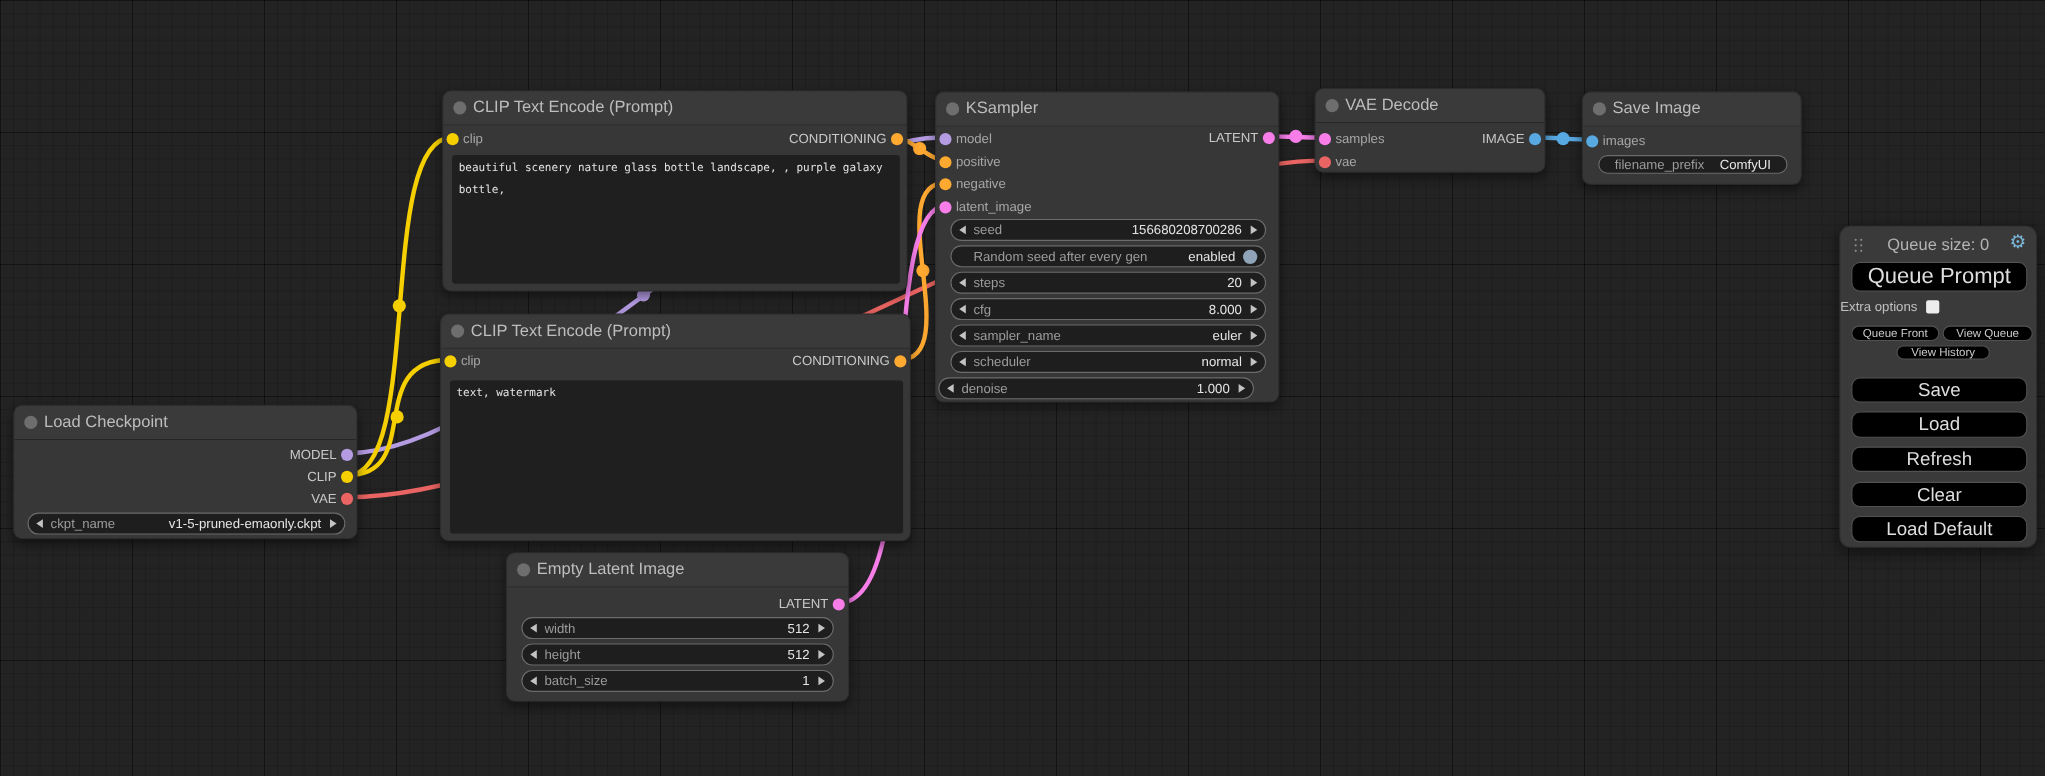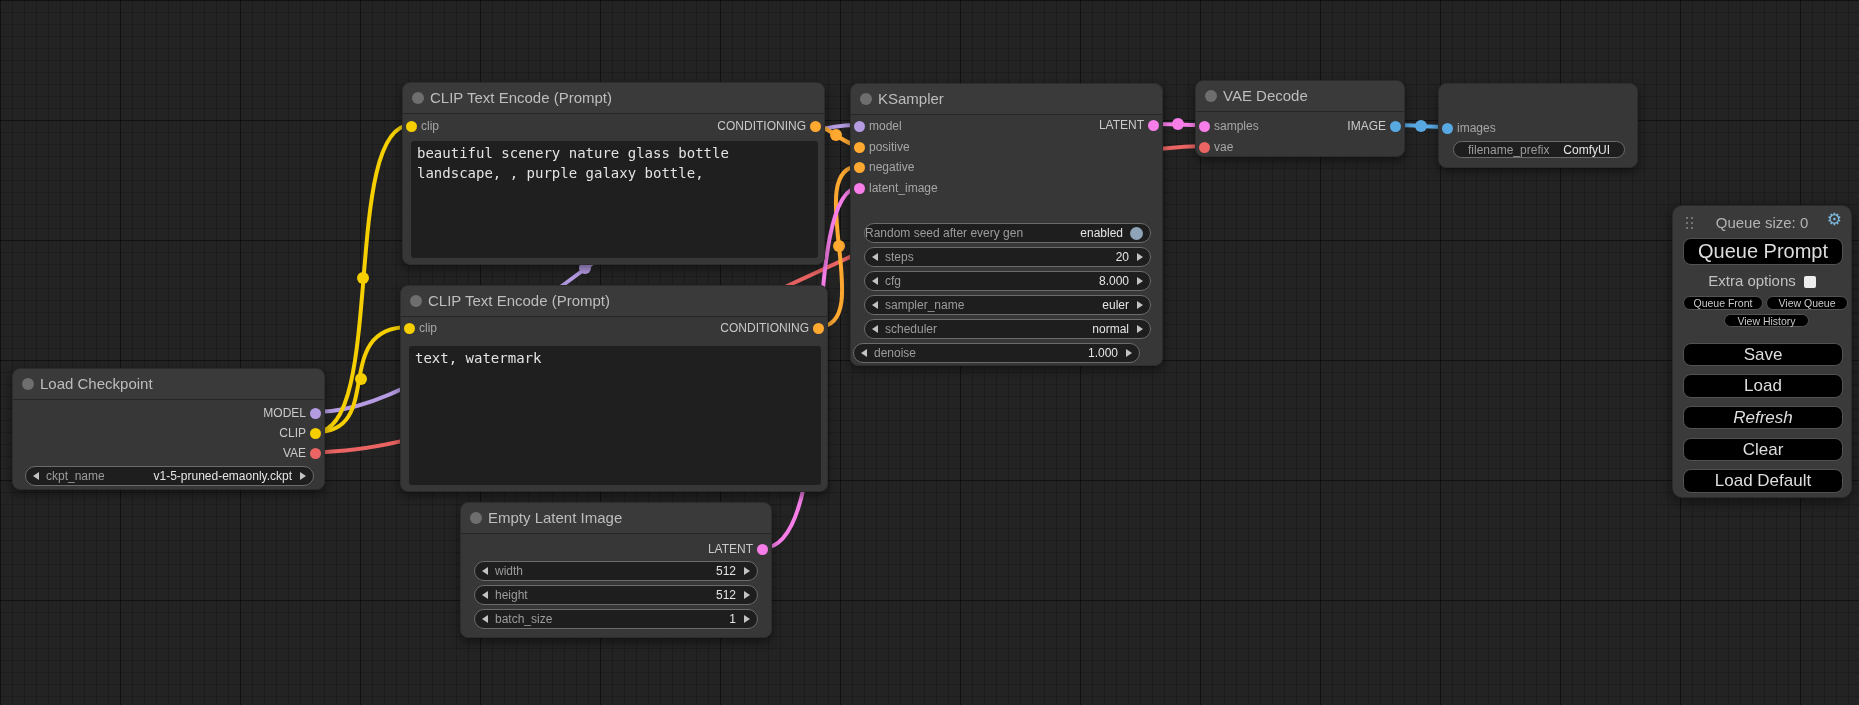--- a/index.html
+++ b/index.html
@@ -40,42 +40,42 @@
   }
   .widget .lbl{overflow:hidden;}
   .widget .val{color:#e5e5e5;margin-left:auto;}
   .arr-l{width:0;height:0;border-top:4px solid transparent;border-bottom:4px solid transparent;
     border-right:6px solid #c3c3c3;margin-right:7px;flex:none;}
   .arr-r{width:0;height:0;border-top:4px solid transparent;border-bottom:4px solid transparent;
     border-left:6px solid #c3c3c3;margin-left:8px;flex:none;}
   .toggle{width:13px;height:13px;border-radius:50%;background:#8fa4b8;margin-left:7px;flex:none;}
   .textarea{
     position:absolute;background:#1f1f1f;border-radius:3px;box-sizing:border-box;
-    font-family:"DejaVu Sans Mono",monospace;font-size:14px;line-height:20px;color:#e3e3e3;
+    font-family:"DejaVu Sans Mono",monospace;font-size:10px;line-height:20px;color:#e3e3e3;
     padding:2px 6px;white-space:pre-wrap;word-break:break-word;overflow:hidden;
   }
   
   #queue-panel{
     position:absolute;left:1672px;top:205px;width:180px;height:293px;z-index:3;
     background:#3a3a3a;border:1px solid #2c2c2c;border-radius:10px;
     box-shadow:0 4px 14px rgba(0,0,0,.5);box-sizing:border-box;
   }
   .qtitle{position:absolute;left:0;right:0;top:8px;text-align:center;font-size:15px;color:#b3b3b3;}
   .drag-dots{position:absolute;left:13px;top:11px;width:2px;height:2px;background:#8a8a8a;border-radius:50%;
     box-shadow:0 5px #8a8a8a,0 10px #8a8a8a,5px 0 #8a8a8a,5px 5px #8a8a8a,5px 10px #8a8a8a;}
   .gear{position:absolute;right:9px;top:4px;font-size:17px;line-height:20px;color:var(--c-accent_gear);cursor:pointer;}
   .qbtn{
     position:absolute;background:#000000;border:1px solid #525252;border-radius:8px;color:#dedede;
     display:flex;align-items:center;justify-content:center;box-sizing:border-box;cursor:pointer;
     font-family:"Liberation Sans",sans-serif;
   }
   .qbtn.big{left:10px;width:160px;font-size:20px;}
   .qbtn.mid{left:10px;width:160px;font-size:17px;}
   .qbtn.small{font-size:10.5px;border-radius:7px;color:#c9c9c9;}
-  .extra-row{position:absolute;left:0;right:0;top:66px;text-align:center;font-size:15px;color:#c0c0c0;}
+  .extra-row{position:absolute;left:0;right:0;top:66px;text-align:left;font-size:12px;color:#c0c0c0;}
   .checkbox{display:inline-block;width:12px;height:12px;background:#ededed;border-radius:2px;margin-left:8px;vertical-align:-2px;}
 </style>
 </head>
 <body>
 
 <svg id="wires" width="1859" height="705">
   <g fill="none" stroke-width="4">
     <path d="M316,412 C468,412 703,125 855,125" style="stroke:var(--c-model)"></path>
     <path d="M316,432 C386,432 341,125 411,125" style="stroke:var(--c-clip)"></path>
     <path d="M316,432 C386,432 330,327 409,327" style="stroke:var(--c-clip)"></path>
@@ -151,21 +151,27 @@
   <div class="prow in" style="top:34px;">model</div>
   <span class="pdot in" style="top:58px;background:var(--c-conditioning)"></span>
   <div class="prow in" style="top:55px;">positive</div>
   <span class="pdot in" style="top:78px;background:var(--c-conditioning)"></span>
   <div class="prow in" style="top:75px;">negative</div>
   <span class="pdot in" style="top:99px;background:var(--c-latent)"></span>
   <div class="prow in" style="top:96px;">latent_image</div>
   <div class="prow out" style="top:33px;">LATENT</div>
   <span class="pdot out" style="top:36px;background:var(--c-latent)"></span>
 
-  <div class="widget" style="left:13px;top:139px;width:287px;padding-left:0;">
+  <div class="widget" style="left:13px;top:115px;width:287px;">
+    <span class="arr-l"></span>
+    <span class="lbl">seed</span>
+    <span class="val">156680208700286</span>
+    <span class="arr-r"></span>
+  </div>
+  <div class="widget" style="left:13px;top:139px;width:287px;padding-left:20px;">
     <span class="lbl">Random seed after every gen</span>
     <span class="val">enabled</span>
     <span class="toggle"></span>
   </div>
   <div class="widget" style="left:13px;top:163px;width:287px;">
     <span class="arr-l"></span>
     <span class="lbl">steps</span>
     <span class="val">20</span>
     <span class="arr-r"></span>
   </div>
@@ -229,20 +235,24 @@
   </div>
   <span class="pdot in" style="top:40px;background:var(--c-latent)"></span>
   <div class="prow in" style="top:37px;">samples</div>
   <span class="pdot in" style="top:61px;background:var(--c-vae)"></span>
   <div class="prow in" style="top:58px;">vae</div>
   <div class="prow out" style="top:37px;">IMAGE</div>
   <span class="pdot out" style="top:40px;background:var(--c-image)"></span>
 </div>
 
 <div class="node" style="left:1438px;top:83px;width:200px;height:85px;">
+  <div class="node-title">
+    <span class="title-dot"></span>
+    <span>Save Image</span>
+  </div>
   <span class="pdot in" style="top:39px;background:var(--c-image)"></span>
   <div class="prow in" style="top:36px;">images</div>
   <div class="widget" style="left:14px;top:57px;width:172px;height:17px;padding:0 14px;">
     <span class="lbl">filename_prefix</span>
     <span class="val">ComfyUI</span>
   </div>
 </div>
 
 <div id="queue-panel">
   <span class="drag-dots"></span>
@@ -254,16 +264,16 @@
   <div class="extra-row">
     <span>Extra options</span><span class="checkbox"></span>
   </div>
 
   <div class="qbtn small" style="left:10px;top:90px;width:80px;height:14px;">Queue Front</div>
   <div class="qbtn small" style="left:93px;top:90px;width:82px;height:14px;">View Queue</div>
   <div class="qbtn small" style="left:51px;top:108px;width:85px;height:13px;">View History</div>
 
   <div class="qbtn mid" style="top:137px;height:23px;">Save</div>
   <div class="qbtn mid" style="top:168px;height:24px;">Load</div>
-  <div class="qbtn mid" style="top:200px;height:23px;font-style:italic;">Refresh</div>
+  <div class="qbtn mid" style="top:200px;height:23px;">Refresh</div>
   <div class="qbtn mid" style="top:232px;height:23px;">Clear</div>
   <div class="qbtn mid" style="top:263px;height:24px;">Load Default</div>
 </div>
 
 </body></html>

